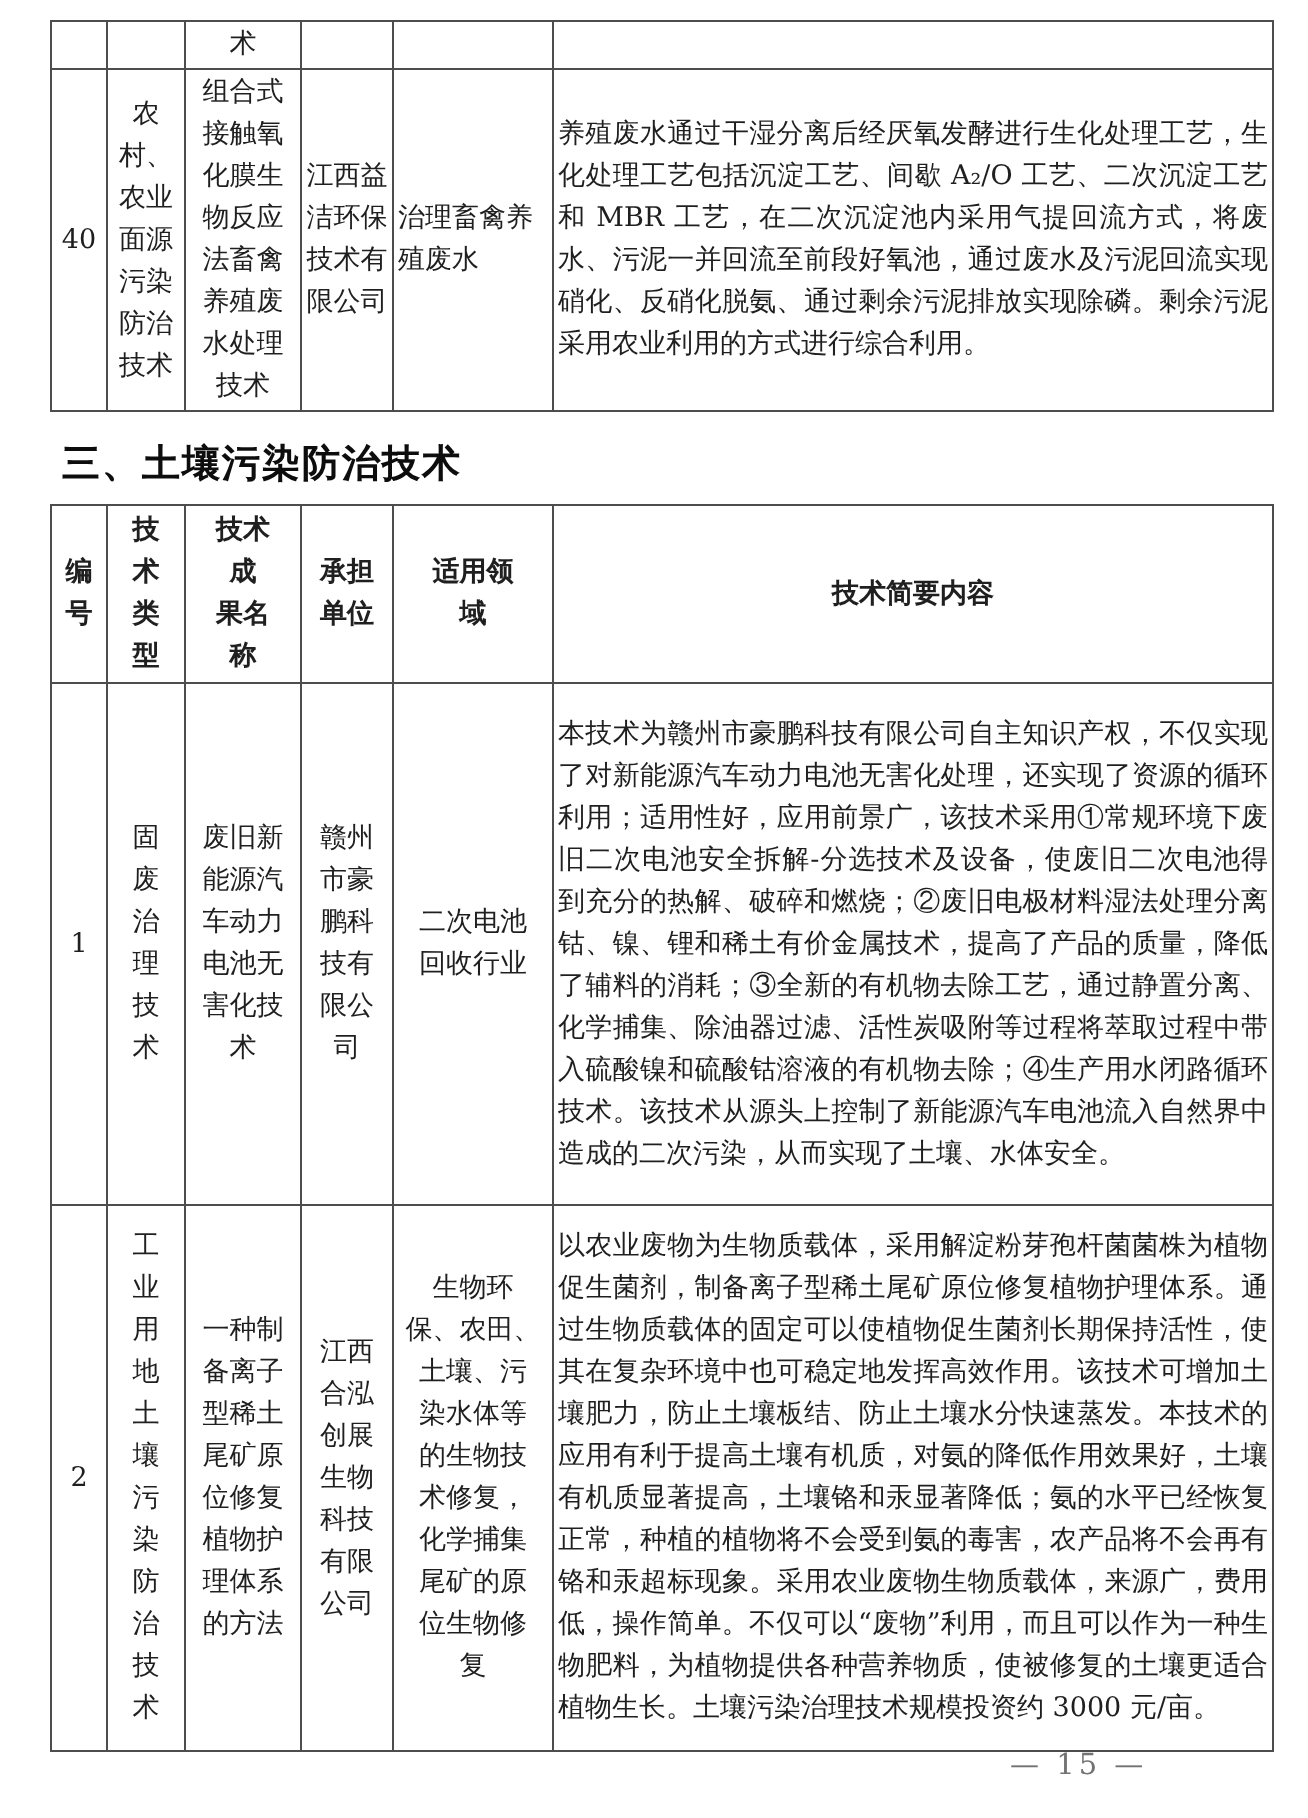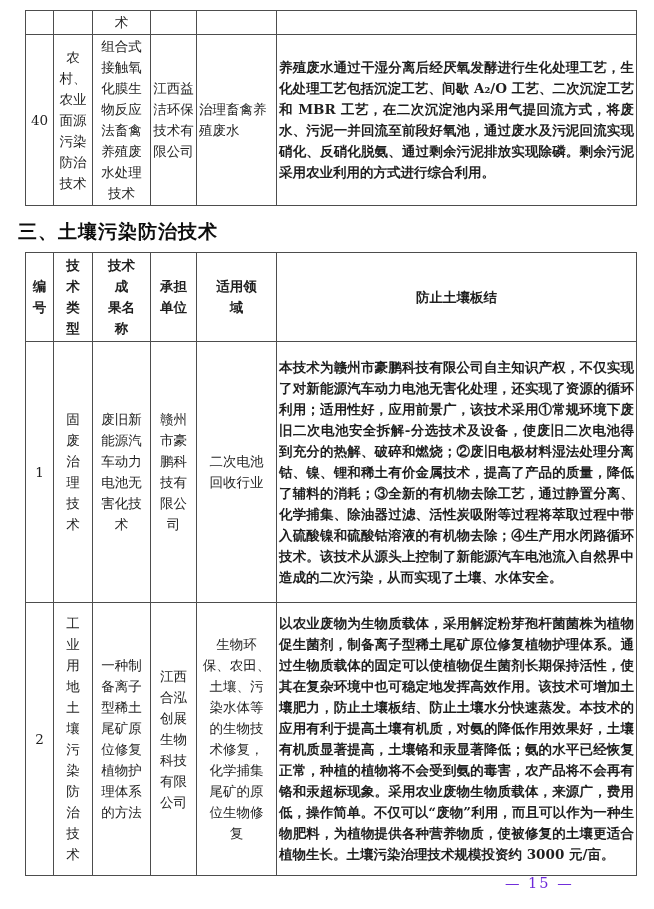--- a/index.html
+++ b/index.html
@@ -27,53 +27,52 @@
     padding: 1px 2px;
     white-space: pre-line;
     overflow: hidden;
     word-break: break-all;
   }
   td.c-center { text-align: center; }
   td.c-left   { text-align: left; padding-left: 4px; margin-top: 32px; }
   td.c-content {
     text-align: justify;
     padding: 2px 7px;
-    font-weight: bold;
   }
   td.c-header {
     font-family: "DejaVu Sans", "Liberation Sans", sans-serif;
     font-weight: bold;
     text-align: center;
     font-size: 14px;
     line-height: 20px;
   }
 
   .t1 { margin-top: 10px; }
   .t1 .r-partial td { height: 21px; }
   .t1 .r-main td { height: 168px; }
 
   .section-title {
-    margin: 13px 0 7px 18px;
+    margin: 13px 0 7px 31px;
     font-family: "DejaVu Sans", "Liberation Sans", sans-serif;
     font-weight: bold;
     font-size: 19px;
     color: #0d0d0d;
     letter-spacing: 1px;
   }
 
   .t2 .r-header td { height: 86px; }
   .t2 .r-1 td { height: 258px; }
   .t2 .r-2 td { height: 270px; }
 
   .page-number {
     position: absolute;
     top: 875px;
     left: 505px;
     font-size: 14.5px;
-    color: #6d28d9;
+    color: #737373;
     letter-spacing: 2px;
   }
 </style>
 </head>
 <body>
 
 <div class="page">
 
   <table class="doc t1">
     <colgroup>
@@ -140,21 +139,21 @@
 类
 型</td>
       <td class="c-header">技术
 成
 果名
 称</td>
       <td class="c-header">承担
 单位</td>
       <td class="c-header">适用领
 域</td>
-      <td class="c-header">防止土壤板结</td>
+      <td class="c-header">技术简要内容</td>
     </tr>
     <tr class="r-1">
       <td class="c-center">1</td>
       <td class="c-center">固
 废
 治
 理
 技
 术</td>
       <td class="c-center">废旧新

